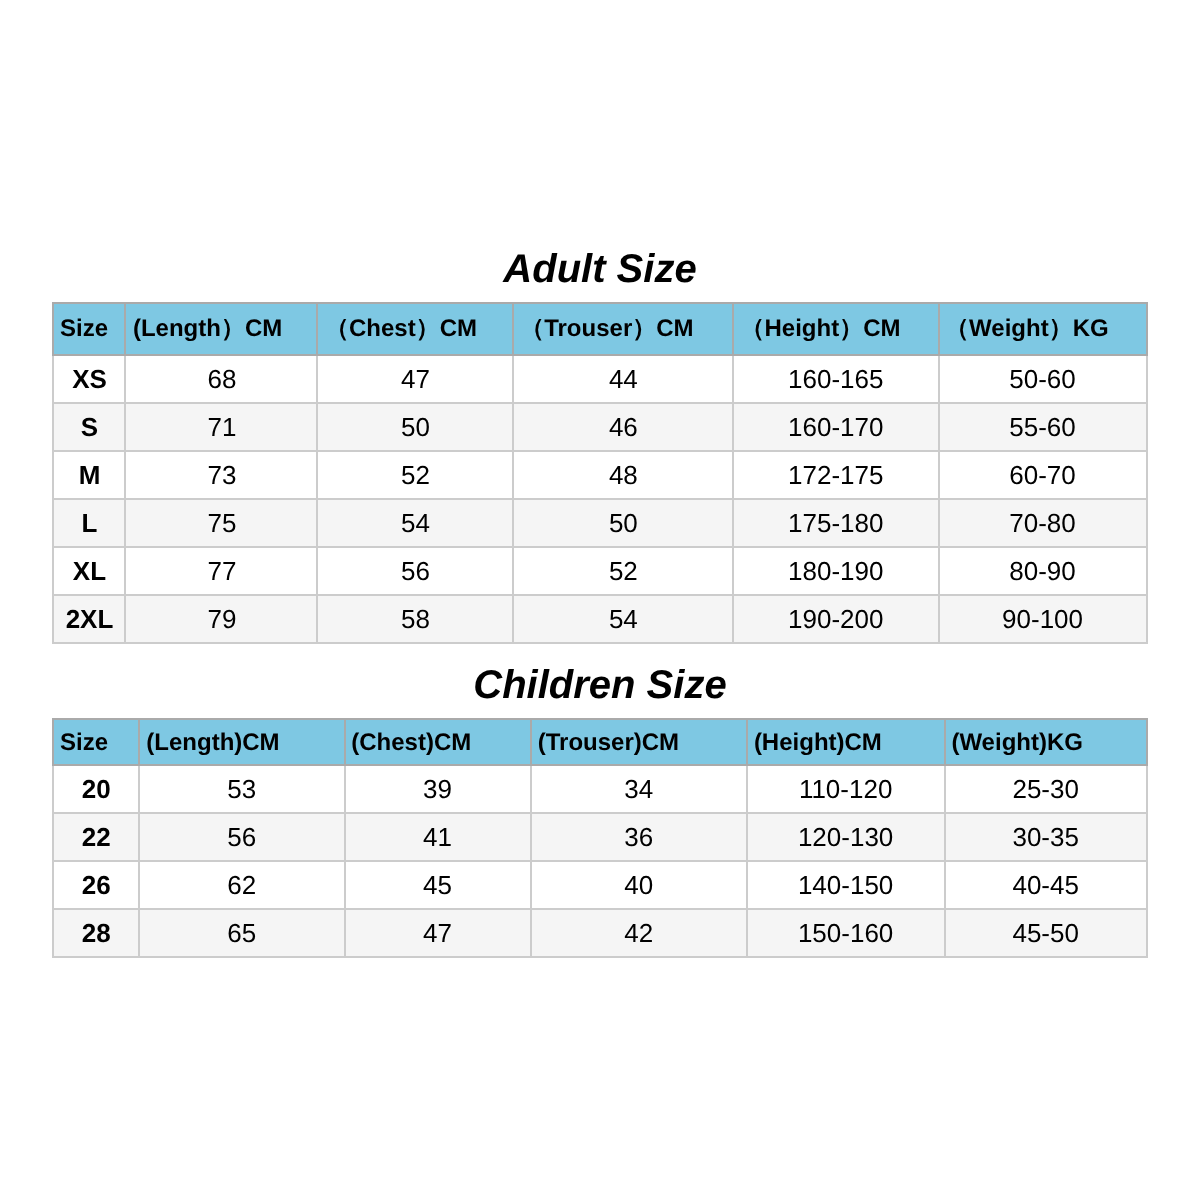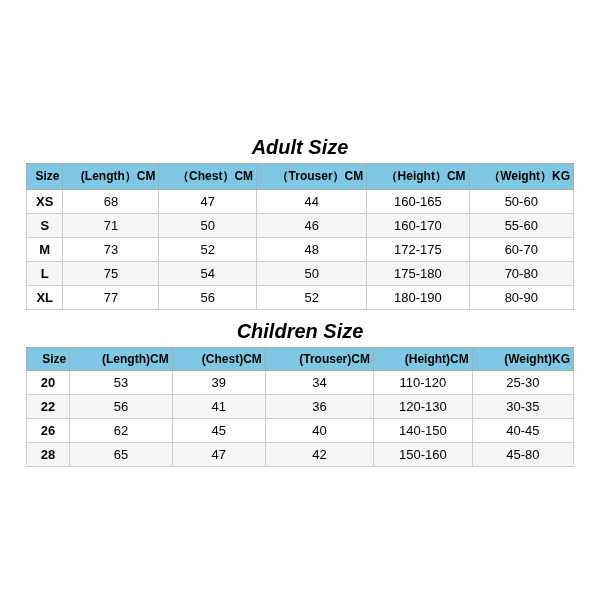--- a/index.html
+++ b/index.html
@@ -27,21 +27,21 @@
       width: 100%;
       border-collapse: collapse;
       margin-bottom: 4px;
     }
     thead tr {
       background-color: #7ec8e3;
     }
     thead th {
       border: 1px solid #aaa;
       padding: 4px 3px;
-      text-align: right;
+      text-align: left;
       font-weight: bold;
       font-size: 12px;
     }
     tbody tr {
       background-color: #fff;
     }
     tbody tr:nth-child(even) {
       background-color: #f5f5f5;
     }
     tbody td {
@@ -105,20 +105,28 @@
           <td>70-80</td>
         </tr>
         <tr>
           <td>XL</td>
           <td>77</td>
           <td>56</td>
           <td>52</td>
           <td>180-190</td>
           <td>80-90</td>
         </tr>
+        <tr>
+          <td>2XL</td>
+          <td>79</td>
+          <td>58</td>
+          <td>54</td>
+          <td>190-200</td>
+          <td>90-100</td>
+        </tr>
       </tbody>
   </table>
 
   <div class="section-title">Children Size</div>
   <table>
     <thead>
       <tr id="children-header-row">
           <th>Size</th>
           <th>(Length)CM</th>
           <th>(Chest)CM</th>
@@ -151,18 +159,18 @@
           <td>40</td>
           <td>140-150</td>
           <td>40-45</td>
         </tr>
         <tr>
           <td>28</td>
           <td>65</td>
           <td>47</td>
           <td>42</td>
           <td>150-160</td>
-          <td>45-80</td>
+          <td>45-50</td>
         </tr>
       </tbody>
   </table>
 
 </div>
 
 </body></html>

